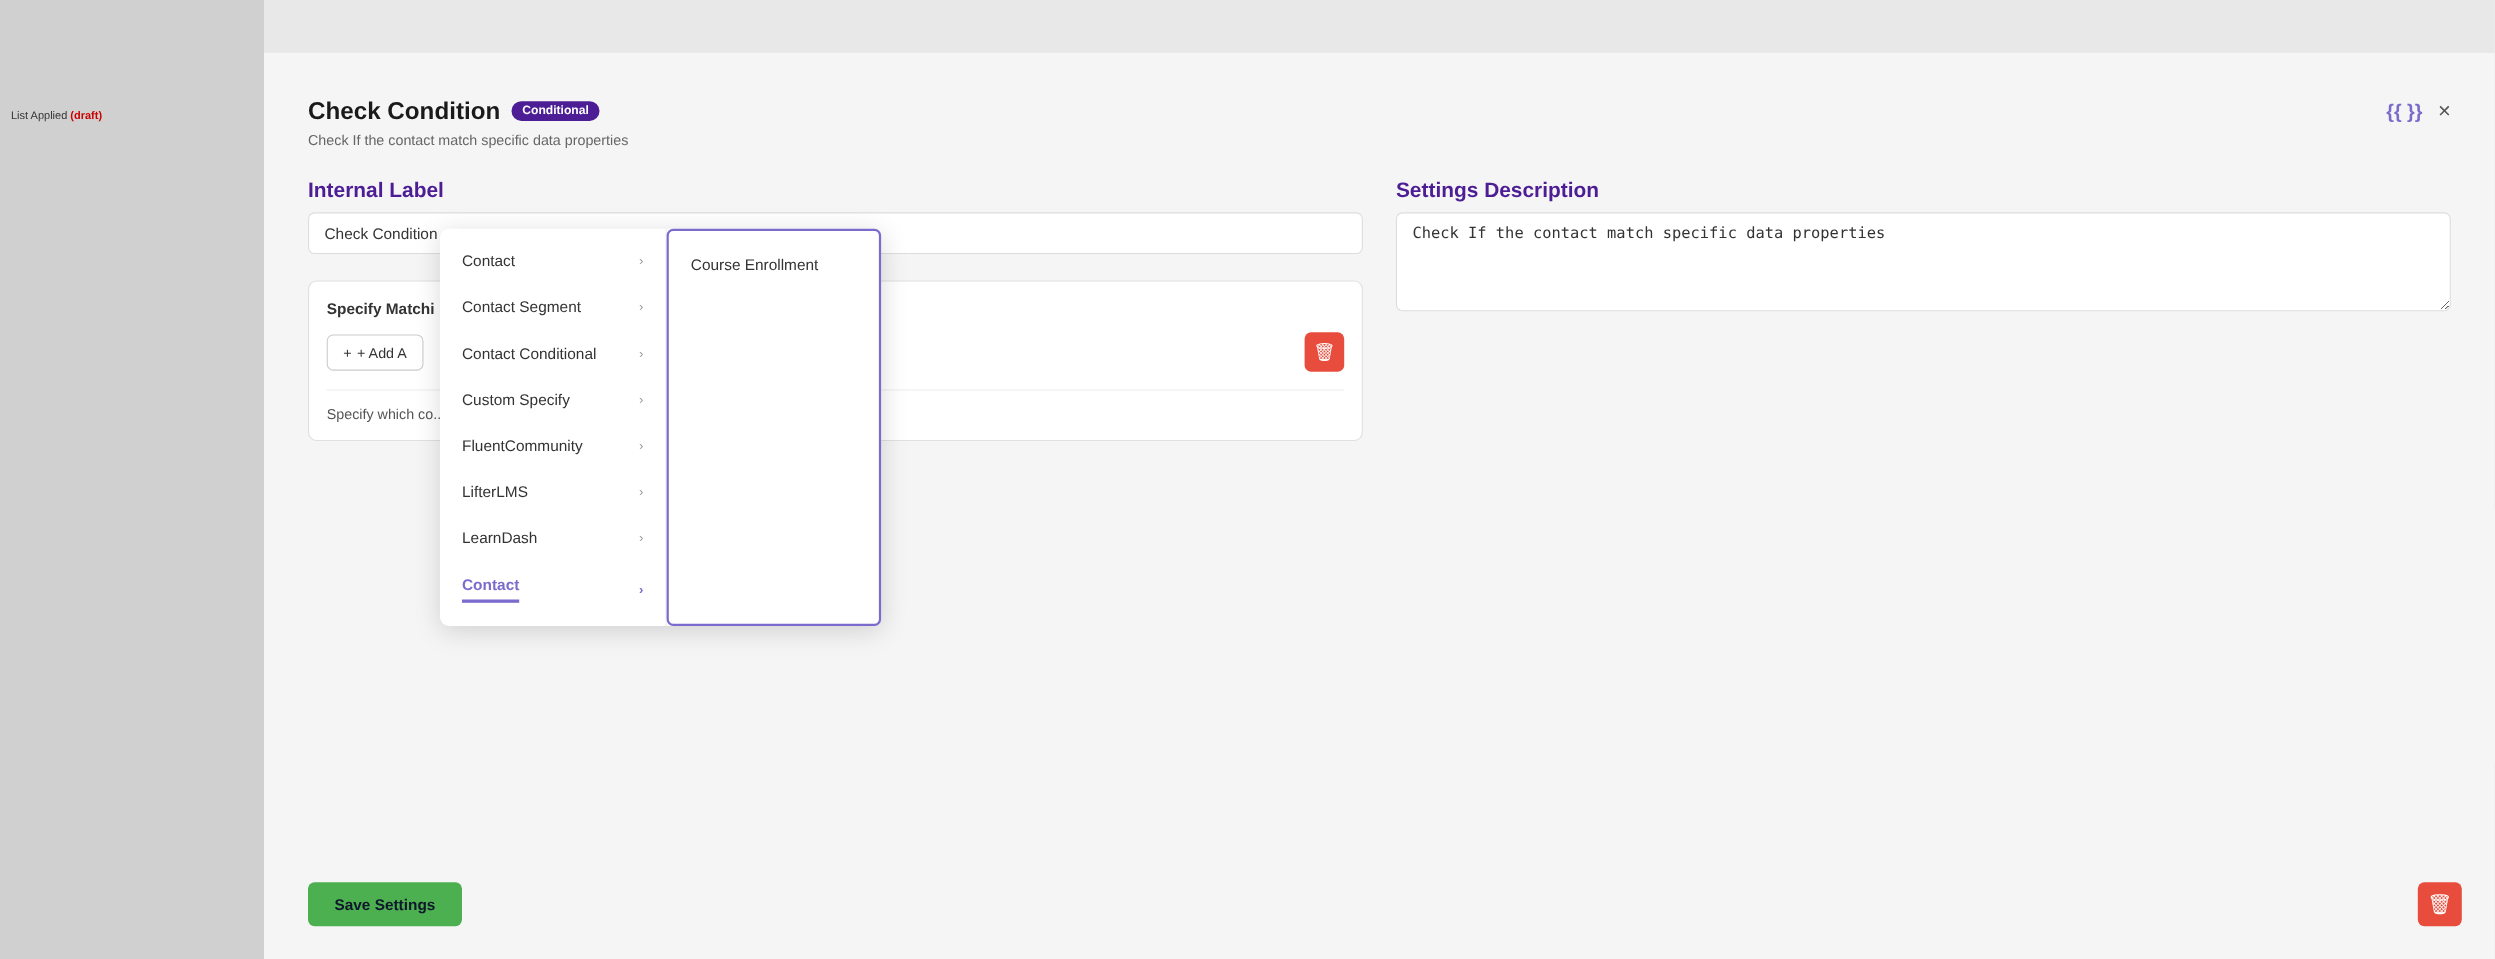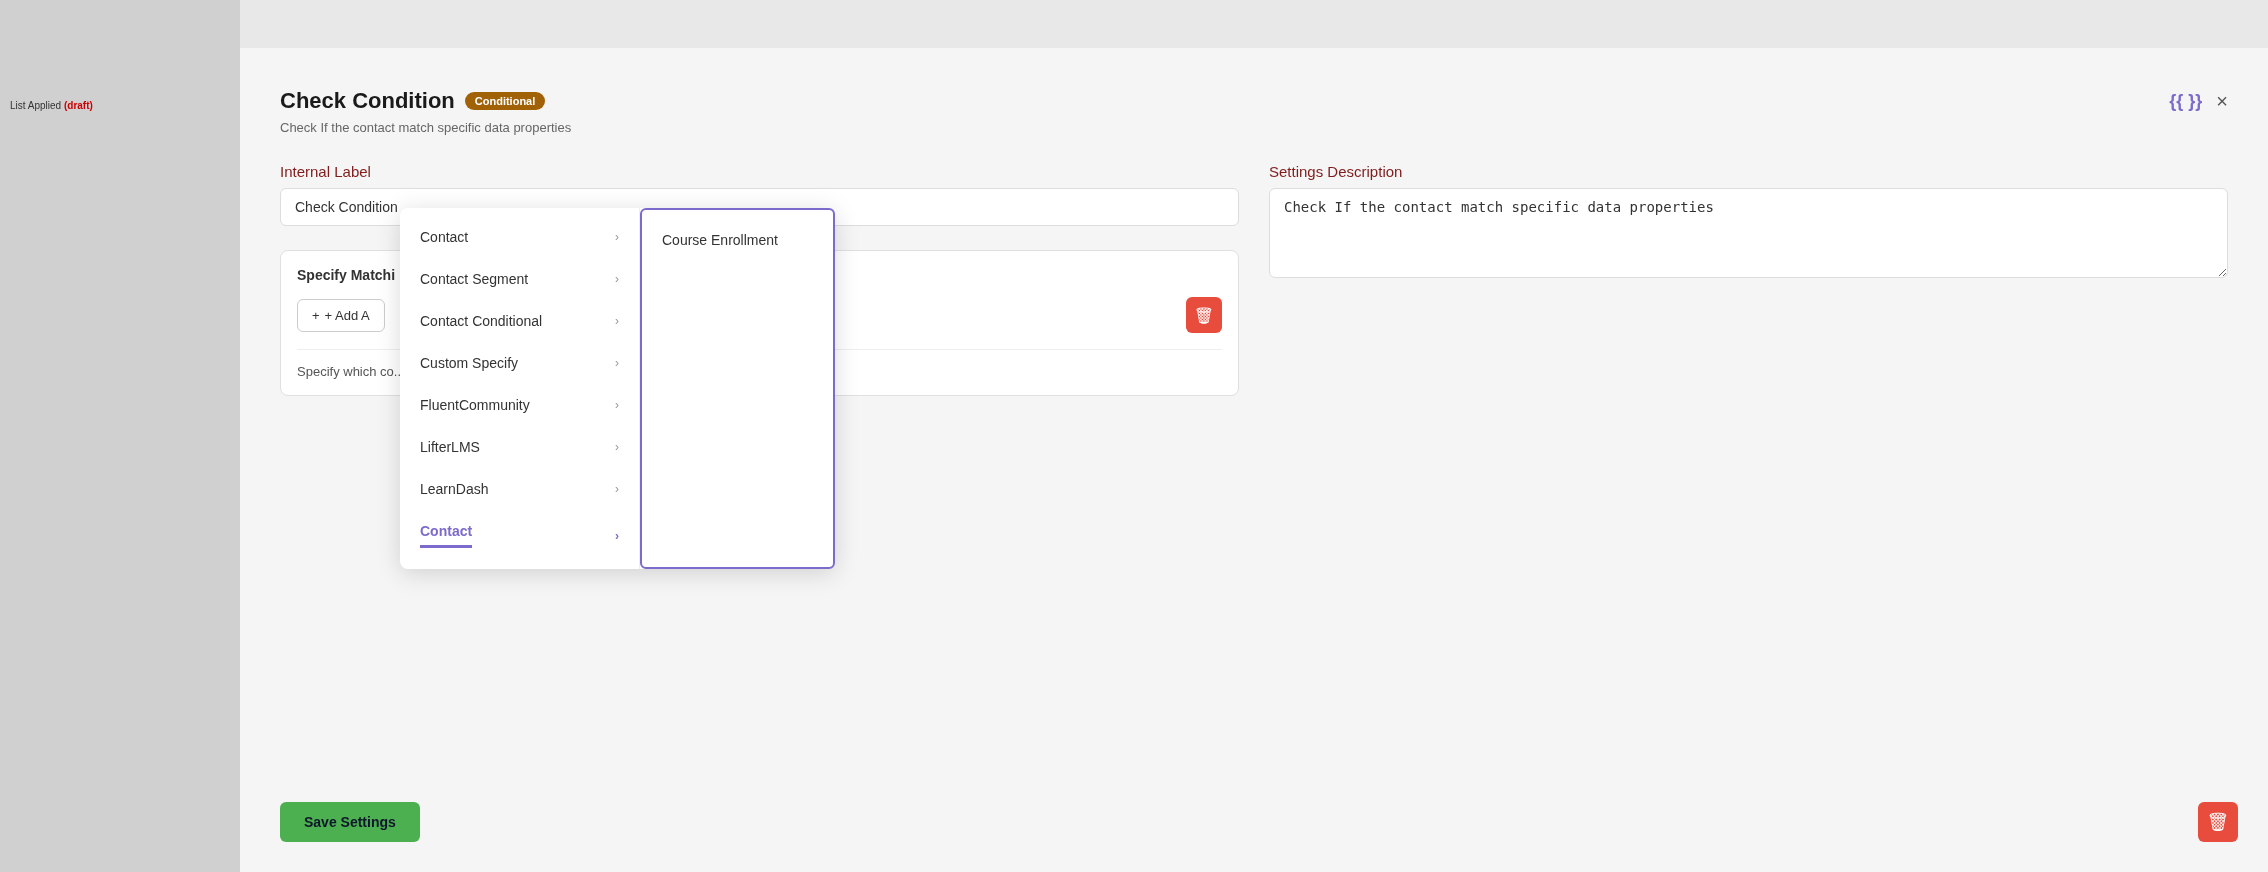--- a/index.html
+++ b/index.html
@@ -60,21 +60,21 @@
       gap: 10px;
     }
 
     .modal-title {
       font-size: 22px;
       font-weight: 700;
       color: #1a1a1a;
     }
 
     .badge-conditional {
-      background: #a16207;
+      background: #4c1d95;
       color: white;
       font-size: 11px;
       font-weight: 600;
       padding: 3px 10px;
       border-radius: 12px;
     }
 
     .modal-header-actions {
       display: flex;
       align-items: center;
@@ -111,23 +111,23 @@
     .left-panel {
       flex: 1;
       position: relative;
     }
 
     .right-panel {
       flex: 1;
     }
 
     .field-label {
-      font-size: 15px;
-      font-weight: 400;
-      color: #7f1d1d;
+      font-size: 19px;
+      font-weight: 700;
+      color: #4c1d95;
       margin-bottom: 8px;
     }
 
     .text-input {
       width: 100%;
       padding: 10px 14px;
       border: 1px solid #ddd;
       border-radius: 6px;
       font-size: 14px;
       background: white;
@@ -249,21 +249,21 @@
       left: 160px;
       z-index: 100;
       display: flex;
       background: white;
       border-radius: 8px;
       box-shadow: 0 4px 24px rgba(0,0,0,0.15);
       overflow: visible;
     }
 
     .menu-list {
-      width: 240px;
+      width: 206px;
       padding: 8px 0;
       border-right: 1px solid #eee;
     }
 
     .menu-item {
       display: flex;
       align-items: center;
       justify-content: space-between;
       padding: 13px 20px;
       font-size: 14px;

